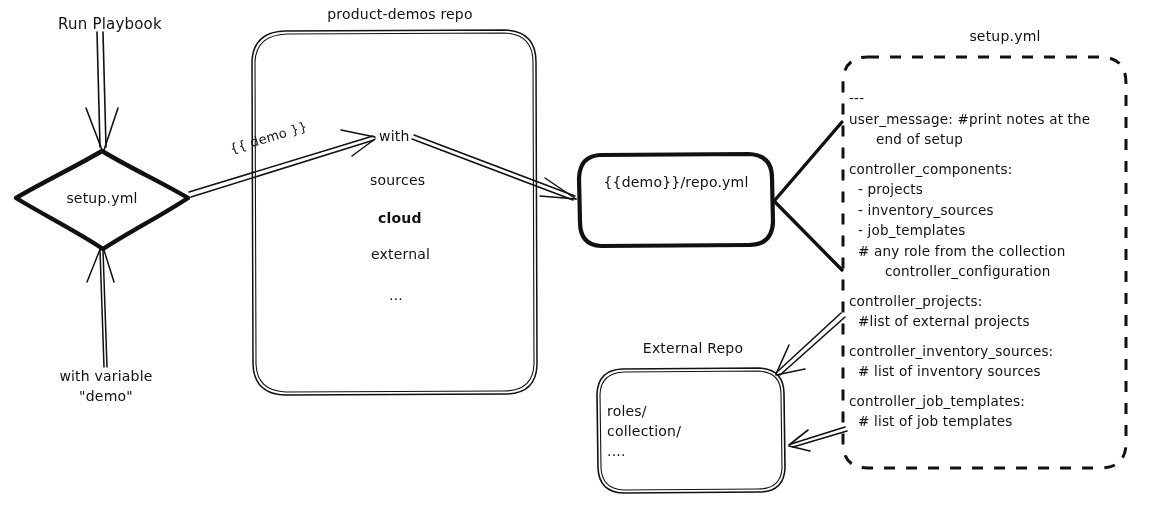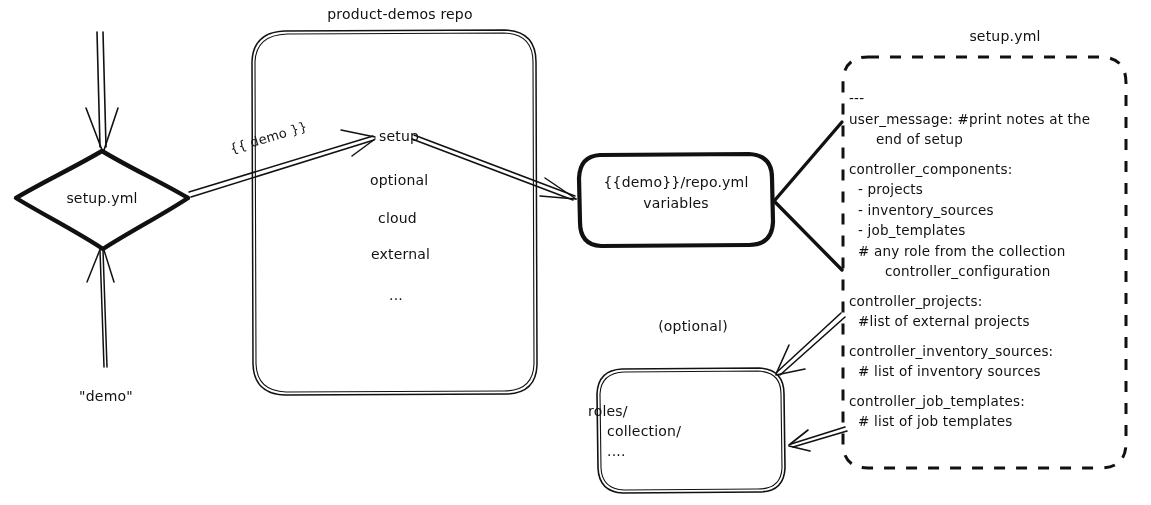--- a/index.html
+++ b/index.html
@@ -122,41 +122,42 @@
 
     <g fill="none" stroke="#111111" stroke-width="1.6" stroke-linecap="round">
       <path d="M845,427 L791,444"></path>
       <path d="M847,431 L793,447"></path>
       <path d="M808,430 L789,445"></path>
       <path d="M810,451 L789,446"></path>
     </g>
 
   </svg>
 
+  <div class="lbl t15 center" style="left:40px; top:15px; width:140px;">Run Playbook</div>
 
   <div class="lbl t14 center" style="left:52px; top:190px; width:100px;">setup.yml</div>
 
+  <div class="lbl t14 center" style="left:36px; top:368px; width:140px;">with variable</div>
   <div class="lbl t14 center" style="left:36px; top:388px; width:140px;">"demo"</div>
 
   <div class="lbl t13" style="left:228px; top:142px; transform:rotate(-17deg); transform-origin:left top;">{{ demo }}</div>
 
   <div class="lbl t145 center" style="left:295px; top:6px; width:210px;">product-demos repo</div>
 
-  <div class="lbl t145" style="left:379px; top:128px;">setup</div>
-  <div class="lbl t145" style="left:370px; top:172px;">optional</div>
-  <div class="lbl t145" style="left:378px; top:210px;">cloud</div>
+  <div class="lbl t145" style="left:379px; top:128px;">with</div>
+  <div class="lbl t145" style="left:370px; top:172px;">sources</div>
+  <div class="lbl t145" style="left:378px; top:210px;font-weight:bold;">cloud</div>
   <div class="lbl t145" style="left:371px; top:246px;">external</div>
   <div class="lbl t145" style="left:389px; top:287px;">...</div>
 
   <div class="lbl t145 center" style="left:585px; top:174px; width:182px;">{{demo}}/repo.yml</div>
-  <div class="lbl t145 center" style="left:585px; top:195px; width:182px;">variables</div>
 
-  <div class="lbl t145 center" style="left:603px; top:318px; width:180px;">(optional)</div>
+  <div class="lbl t145 center" style="left:603px; top:340px; width:180px;">External Repo</div>
 
-  <div class="lbl t145" style="left:588px; top:403px;text-align:right;">roles/</div>
+  <div class="lbl t145" style="left:607px; top:403px;text-align:right;">roles/</div>
   <div class="lbl t145" style="left:607px; top:423px;">collection/</div>
   <div class="lbl t145" style="left:607px; top:443px;">....</div>
 
   <div class="lbl t145 center" style="left:910px; top:28px; width:190px;">setup.yml</div>
 
   <div class="lbl t135" id="yml-content" style="left:849px; top:90px; width:275px;"><div style="white-space: pre; height: 20.5px;">---</div><div style="white-space: pre; height: 20.5px;">user_message: #print notes at the</div><div style="white-space: pre; height: 20.5px;">      end of setup</div><div style="white-space: pre; height: 9px;"></div><div style="white-space: pre; height: 20.5px;">controller_components:</div><div style="white-space: pre; height: 20.5px;">  - projects</div><div style="white-space: pre; height: 20.5px;">  - inventory_sources</div><div style="white-space: pre; height: 20.5px;">  - job_templates</div><div style="white-space: pre; height: 20.5px;">  # any role from the collection</div><div style="white-space: pre; height: 20.5px;">        controller_configuration</div><div style="white-space: pre; height: 9px;"></div><div style="white-space: pre; height: 20.5px;">controller_projects:</div><div style="white-space: pre; height: 20.5px;">  #list of external projects</div><div style="white-space: pre; height: 9px;"></div><div style="white-space: pre; height: 20.5px;">controller_inventory_sources:</div><div style="white-space: pre; height: 20.5px;">  # list of inventory sources</div><div style="white-space: pre; height: 9px;"></div><div style="white-space: pre; height: 20.5px;">controller_job_templates:</div><div style="white-space: pre; height: 20.5px;">  # list of job templates</div></div>
 
 </div>
 
 </body></html>

